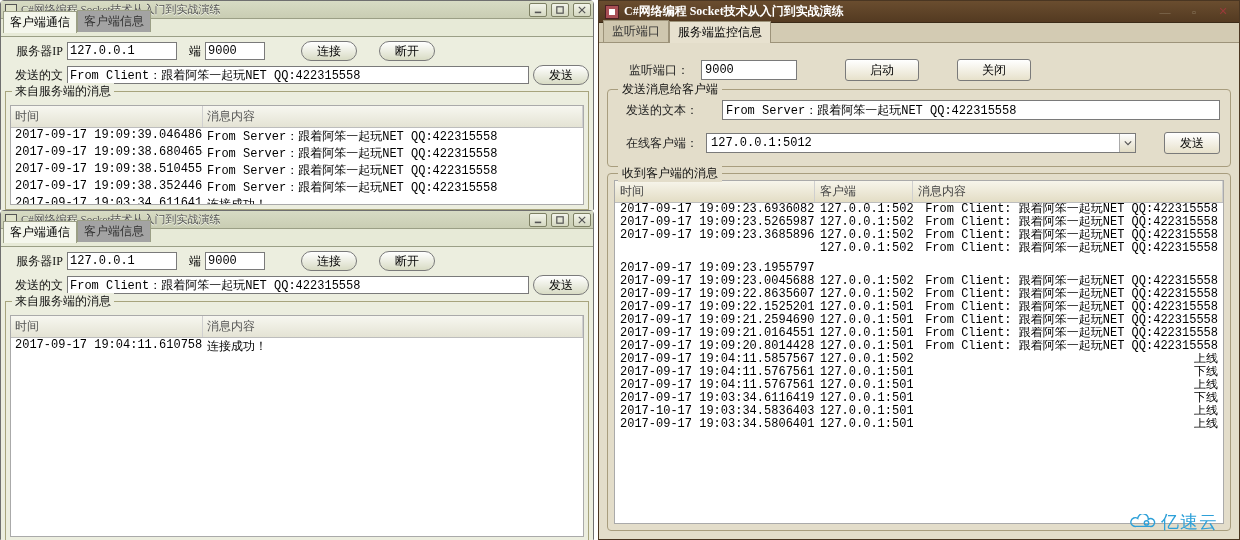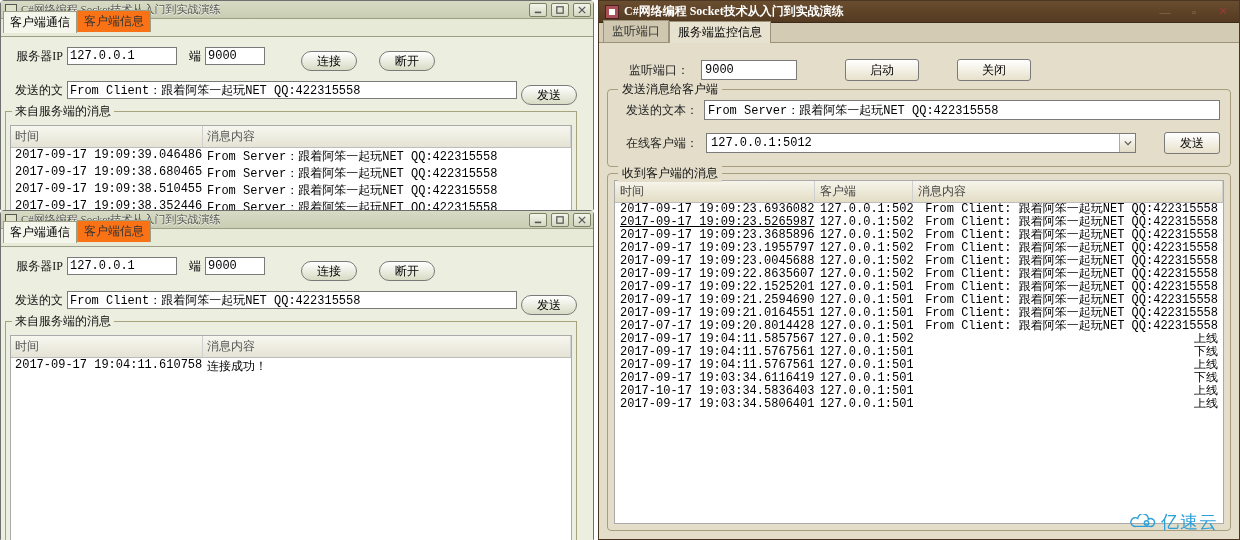--- a/index.html
+++ b/index.html
@@ -40,41 +40,40 @@
 
   .tabstrip {
     display: flex; align-items: flex-end; height: 18px;
     border-bottom: 1px solid #9b9f86; padding: 4px 2px;
     background: #e7ead7;
     gap: 0;
   }
   .tab {
     padding: 2px 6px 2px 6px; font-size: 12px;
     border: 1px solid #9b9f86; border-bottom: none;
-    background: #f97316;
+    background: #a3a3a3;
     color: #333;
   }
   .tab.active {
     background: #f4f6ec; color: #000; position: relative; top: 1px; z-index: 2; font-weight: normal;
   }
-  .client-body { padding: 2px 16px 4px 4px; background: #eceedf; }
+  .client-body { padding: 2px 4px 4px 4px; background: #eceedf; }
   .formrow { display: flex; align-items: center; gap: 4px; padding: 2px 0; }
   .lbl { width: 58px; text-align: right; color: #111; }
   .lbl-sm { width: 20px; text-align: right; }
   input.txt {
     font-family: "Courier New", monospace; font-size: 12px;
     border: 1px solid #7a7a7a; background: #fff; padding: 1px 2px; height: 18px;
   }
   .btn {
     min-width: 56px; height: 20px; border: 1px solid #7a7a7a;
     border-radius: 10px;
     background: linear-gradient(#ffffff,#d8dbc4);
     font-size: 12px; cursor: pointer;
     padding: 0 10px;
-    margin-top: 10px;
   }
   .groupbox {
     border: 1px solid #a7a47d;
     margin: 4px 0 0 0; position: relative; background: #eceedf;
   }
   .gb-title {
     position: relative; top: -9px; left: 6px; background: #eceedf;
     display: inline-block; padding: 0 3px; font-size: 12px; color: #111;
   }
   .grid {
@@ -318,21 +317,21 @@
         <span class="srv-lbl" style="width:66px">监听端口：</span>
         <input class="srv-txt" style="width: 96px;" value="9000">
         <span style="width:24px"></span>
         <button class="srv-btn">启动</button>
         <span style="width:14px"></span>
         <button class="srv-btn">关闭</button>
       </div>
 
       <div class="srv-groupbox">
         <span class="srv-gb-title">发送消息给客户端</span>
-        <div class="formrow" style="gap:6px">
+        <div class="formrow" style="gap:24px">
           <span class="srv-lbl">发送的文本：</span>
           <input class="srv-txt" style="flex: 1 1 0%;" value="From Server：跟着阿笨一起玩NET QQ:422315558">
         </div>
         <div class="formrow" style="gap:8px; margin-top:8px;">
           <span class="srv-lbl">在线客户端：</span>
           <div class="combo" style="flex:1">
             <span class="combo-text">127.0.0.1:5012</span>
             <span class="combo-arrow">
                 <svg width="8" height="8" viewBox="0 0 10 10">
                   <path d="M1 3 L5 7 L9 3" fill="none" stroke="#555" stroke-width="1.5"></path>
@@ -352,31 +351,31 @@
             <div style="width:98px">客户端</div>
             <div style="flex:1">消息内容</div>
           </div>
           <div class="gbody">
               <div class="grow">
                 <div style="width: 200px;">2017-09-17 19:09:23.6936082</div>
                 <div style="width: 98px;">127.0.0.1:5020</div>
                 <div style="flex: 1 1 0%;">From Client: 跟着阿笨一起玩NET QQ:422315558</div>
               </div>
               <div class="grow">
-                <div style="width: 200px; text-decoration: underline;">2017-09-17 19:09:23.5265987</div>
+                <div style="width: 200px;">2017-09-17 19:09:23.5265987</div>
                 <div style="width: 98px;">127.0.0.1:5020</div>
                 <div style="flex: 1 1 0%;">From Client: 跟着阿笨一起玩NET QQ:422315558</div>
               </div>
               <div class="grow">
                 <div style="width: 200px;">2017-09-17 19:09:23.3685896</div>
                 <div style="width: 98px;">127.0.0.1:5020</div>
                 <div style="flex: 1 1 0%;">From Client: 跟着阿笨一起玩NET QQ:422315558</div>
               </div>
               <div class="grow">
-                <div style="width: 200px;">2017-09-17 19:09:23.1955797</div>
+                <div style="width: 200px; margin-top: 20px;">2017-09-17 19:09:23.1955797</div>
                 <div style="width: 98px;">127.0.0.1:5020</div>
                 <div style="flex: 1 1 0%;">From Client: 跟着阿笨一起玩NET QQ:422315558</div>
               </div>
               <div class="grow">
                 <div style="width: 200px;">2017-09-17 19:09:23.0045688</div>
                 <div style="width: 98px;">127.0.0.1:5020</div>
                 <div style="flex: 1 1 0%;">From Client: 跟着阿笨一起玩NET QQ:422315558</div>
               </div>
               <div class="grow">
                 <div style="width: 200px;">2017-09-17 19:09:22.8635607</div>
@@ -392,21 +391,21 @@
                 <div style="width: 200px;">2017-09-17 19:09:21.2594690</div>
                 <div style="width: 98px;">127.0.0.1:5012</div>
                 <div style="flex: 1 1 0%;">From Client: 跟着阿笨一起玩NET QQ:422315558</div>
               </div>
               <div class="grow">
                 <div style="width: 200px;">2017-09-17 19:09:21.0164551</div>
                 <div style="width: 98px;">127.0.0.1:5012</div>
                 <div style="flex: 1 1 0%;">From Client: 跟着阿笨一起玩NET QQ:422315558</div>
               </div>
               <div class="grow">
-                <div style="width: 200px;">2017-07-17 19:09:20.8014428</div>
+                <div style="width: 200px;">2017-09-17 19:09:20.8014428</div>
                 <div style="width: 98px;">127.0.0.1:5012</div>
                 <div style="flex: 1 1 0%;">From Client: 跟着阿笨一起玩NET QQ:422315558</div>
               </div>
               <div class="grow">
                 <div style="width: 200px;">2017-09-17 19:04:11.5857567</div>
                 <div style="width: 98px;">127.0.0.1:5020</div>
                 <div style="flex: 1 1 0%;">上线</div>
               </div>
               <div class="grow">
                 <div style="width: 200px;">2017-09-17 19:04:11.5767561</div>

